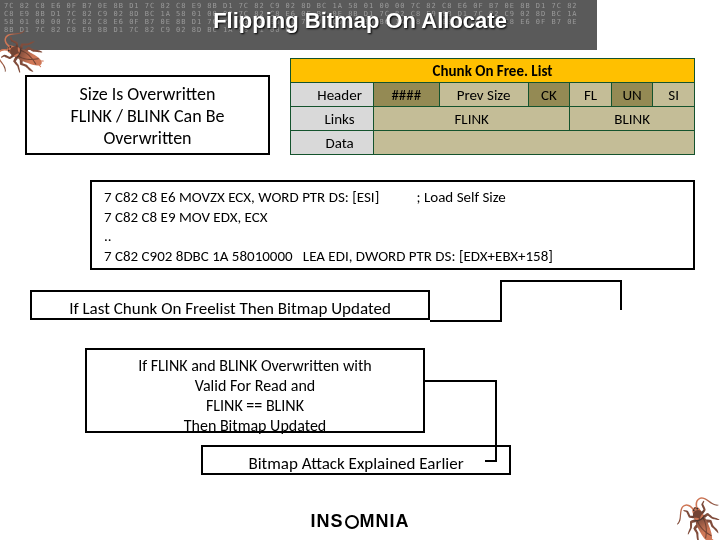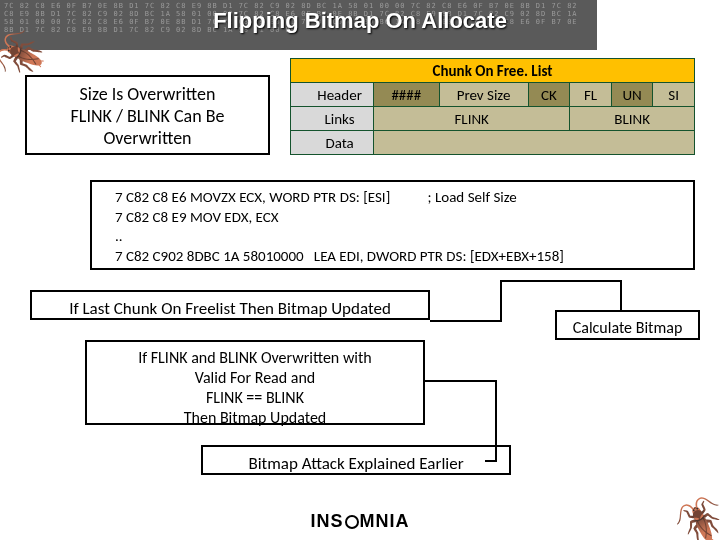--- a/index.html
+++ b/index.html
@@ -25,25 +25,25 @@
   .overwrite-box { top: 75px; left: 25px; width: 245px; height: 80px; font-size: 18px; }
   .chunk-table { position: absolute; top: 58px; left: 290px; width: 405px; border-collapse: collapse; }
   .chunk-table td, .chunk-table th { border: 1px solid #14532d; font-size: 15px; text-align: center; height: 24px; }
   .ct-title { background: #ffc000; font-weight: bold; }
   .ct-left { background: #d9d9d9; width: 70px; text-align: left; padding-left: 15px; }
   .ct-h1 { background: #948a54; color:#000; }
   .ct-h2 { background: #c4bd97; }
   .asm-box {
     position: absolute; top: 180px; left: 90px; width: 605px; height: 90px;
     border: 2px solid #000; font-family: Calibri, Arial, sans-serif; font-size: 15px;
-    padding: 6px 23px; line-height: 1.3; white-space: pre;
+    padding: 6px 12px; line-height: 1.3; white-space: pre;
   }
   .freelist-box { top: 290px; left: 30px; width: 400px; height: 30px; font-size: 17px; }
   .calc-box { top: 310px; left: 555px; width: 145px; height: 30px; font-size: 16px; }
-  .flinkblink-box { top: 340px; left: 85px; width: 340px; height: 85px; font-size: 16px; line-height:1.25; }
+  .flinkblink-box { top: 348px; left: 85px; width: 340px; height: 85px; font-size: 16px; line-height:1.25; }
   .explained-box { top: 445px; left: 175px; width: 310px; height: 30px; font-size: 17px; margin-left: 26px; }
   .conn { position: absolute; background: #000; }
   .logo {
     position: absolute; bottom: 8px; left: 0; width: 720px; text-align: center;
     font-weight: bold; font-size: 18px; letter-spacing: 1px; font-family: Arial, sans-serif;
   }
   .logo .dot { display:inline-block; width:14px; height:14px; border:2px solid #000; border-radius:50%; vertical-align:-2px; margin:0 1px;}
 </style>
 </head>
 <body>
@@ -90,23 +90,20 @@
 
   <div class="asm-box"><span>7 C82 C8 E6 MOVZX ECX, WORD PTR DS: [ESI]</span>           <span>; Load Self Size</span>
 <span>7 C82 C8 E9 MOV EDX, ECX</span>
 <span>..</span>
 <span>7 C82 C902 8DBC 1A 58010000   LEA EDI, DWORD PTR DS: [EDX+EBX+158]</span></div>
 
   <div class="box freelist-box">
     <span>If Last Chunk On Freelist Then Bitmap Updated</span>
   </div>
 
-  <div class="box calc-box">
-    <span>Calculate Bitmap</span>
-  </div>
 
   <div class="box flinkblink-box">
     <span style="white-space:pre-line">If FLINK and BLINK Overwritten with
 Valid For Read and
 FLINK == BLINK
 Then Bitmap Updated</span>
   </div>
 
   <div class="box explained-box">
     <span>Bitmap Attack Explained Earlier</span>

